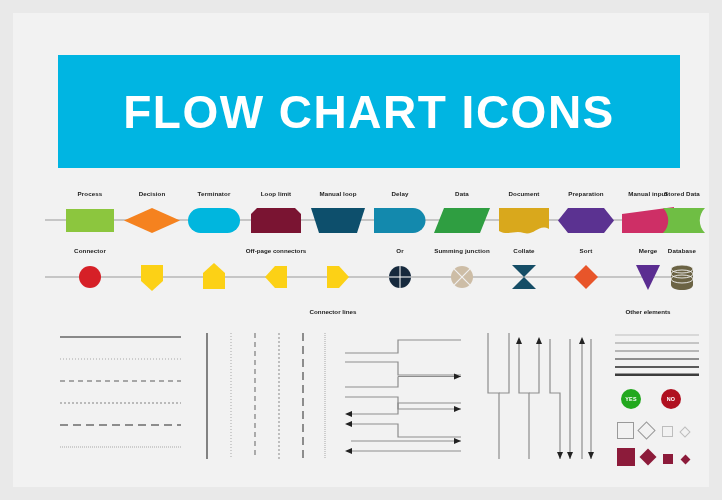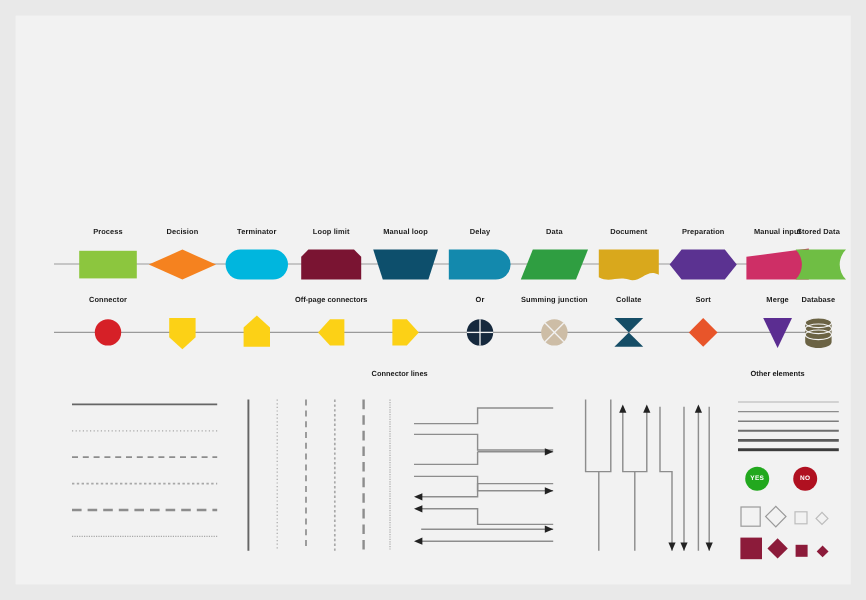--- a/index.html
+++ b/index.html
@@ -60,20 +60,23 @@
     color:#fff;font-size:5.4px;font-weight:bold;letter-spacing:.2px;
   }
   .sq{position:absolute;box-sizing:border-box;}
   .dia{position:absolute;box-sizing:border-box;transform:rotate(45deg);}
 </style>
 </head>
 <body>
 
 <div class="canvas">
 
+  <div class="banner">
+    <div class="banner-text">FLOW CHART ICONS</div>
+  </div>
 
   <div>
 
     <svg style="position:absolute;left:32px;top:206px;width:640px;height:2px;overflow:visible">
       <line x1="0" y1="1" x2="640" y2="1" stroke="#9a9a9a" stroke-width="1"></line>
     </svg>
 
     <div class="cell" style="left:45px;top:190px;">
       <div class="shape-label">Process</div>
       <svg class="svgshape" viewBox="0 0 64 34">

